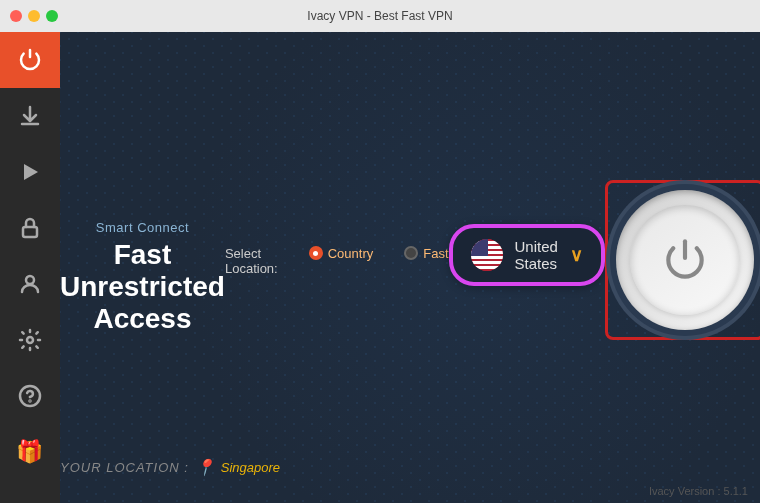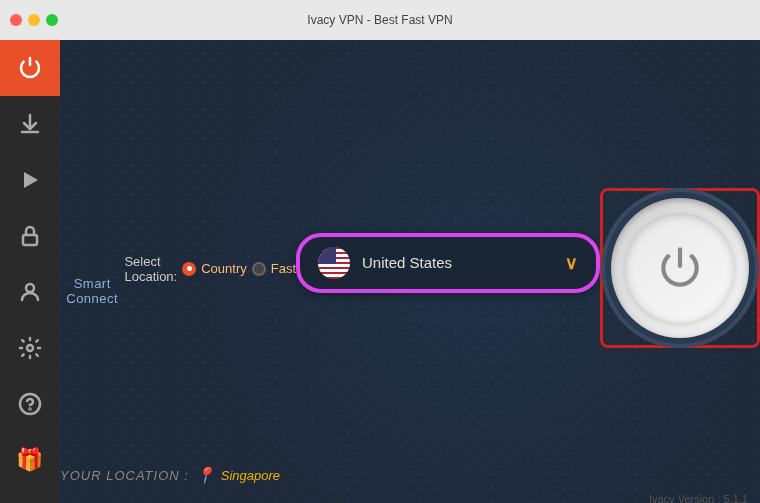--- a/index.html
+++ b/index.html
@@ -8,21 +8,21 @@
       height: 503px;
       font-family: -apple-system, BlinkMacSystemFont, 'Helvetica Neue', Arial, sans-serif;
       background: #1a1a2e;
       overflow: hidden;
       position: relative;
     }
 
     
     .titlebar {
       width: 100%;
-      height: 40px;
+      height: 32px;
       background: #e8e8e8;
       display: flex;
       align-items: center;
       position: relative;
     }
     .titlebar-buttons {
       display: flex;
       align-items: center;
       gap: 6px;
       padding-left: 10px;
@@ -134,22 +134,22 @@
     .main-title {
       font-size: 28px;
       font-weight: 700;
       color: white;
       margin-bottom: 14px;
     }
 
     
     .select-location-row {
       display: flex;
-      align-items: center;
-      gap: 5px;
+      align-items: flex-start;
+      gap: 31px;
       margin-bottom: 18px;
       position: relative;
       z-index: 2;
     }
     .select-location-label {
       font-size: 13px;
       color: #ccc;
     }
     .radio-option {
       display: flex;
@@ -393,20 +393,21 @@
       <span class="gift-icon">🎁</span>
     </div>
   </div>
 
   <div class="main-content">
     <div class="world-map-bg"></div>
     <div class="map-dots"></div>
 
     <div class="header-section">
       <div class="smart-connect-label">Smart Connect</div>
+      <div class="main-title">Fast Unrestricted Access</div>
     </div>
 
     <div class="select-location-row">
       <span class="select-location-label">Select Location:</span>
       <div class="radio-option">
         <div class="radio-dot selected"></div>
         <span class="radio-label">Country</span>
       </div>
       <div class="radio-option">
         <div class="radio-dot unselected"></div>

